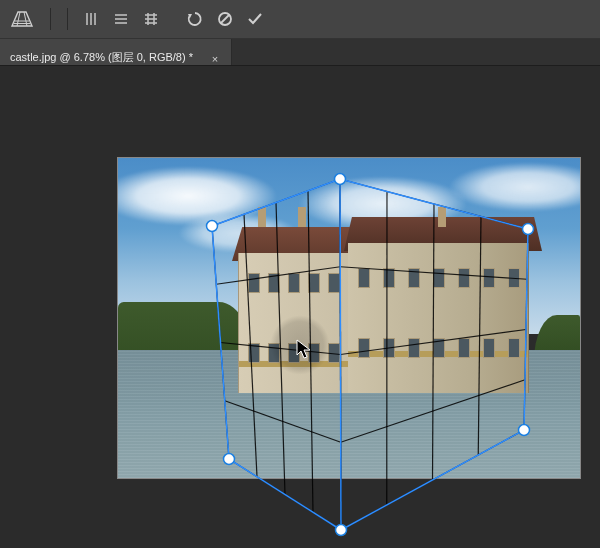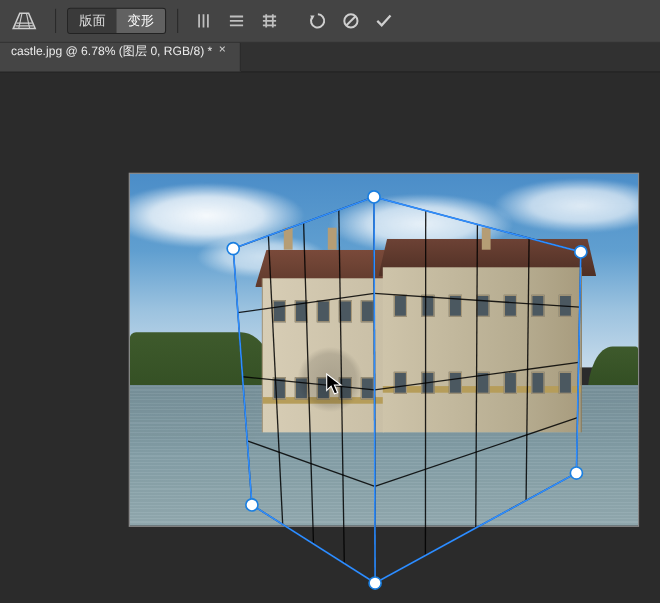--- a/index.html
+++ b/index.html
@@ -72,26 +72,26 @@
   
   .tab-bar {
     height: 26px;
     background: #313131;
     display: flex;
     align-items: stretch;
     border-bottom: 1px solid #1d1d1d;
   }
   .tab {
     display: flex;
-    align-items: flex-start;
+    align-items: flex-end;
     background: #454545;
     color: #eaeaea;
     font-size: 11px;
     padding: 0 10px;
-    gap: 3px;
+    gap: 16px;
     border-right: 1px solid #2a2a2a;
     position: relative;
   }
   .tab .close {
     color: #cfcfcf;
     width: 12px;
     height: 12px;
     display: flex;
     align-items: center;
     justify-content: center;
@@ -263,24 +263,20 @@
       <path d="M2 16 L8 2 L16 2 L22 16 Z" fill="none" stroke="#cfcfcf" stroke-width="1.4"></path>
       <line x1="5" y1="11" x2="19" y2="11" stroke="#cfcfcf" stroke-width="1"></line>
       <line x1="4" y1="13.5" x2="20" y2="13.5" stroke="#cfcfcf" stroke-width="1"></line>
       <line x1="10" y1="2" x2="7" y2="16" stroke="#cfcfcf" stroke-width="1"></line>
       <line x1="14" y1="2" x2="17" y2="16" stroke="#cfcfcf" stroke-width="1"></line>
     </svg>
   </div>
 
   <div class="sep"></div>
 
-  <div class="toggle-group">
-    <div class="toggle-btn">版面</div>
-    <div class="toggle-btn active">变形</div>
-  </div>
 
   <div class="sep"></div>
 
   <div class="icon-btn" title="auto-align-vertical">
     <svg width="16" height="16" viewBox="0 0 16 16">
       <line x1="4" y1="2" x2="4" y2="14" stroke="#bfbfbf" stroke-width="1.6"></line>
       <line x1="8" y1="2" x2="8" y2="14" stroke="#bfbfbf" stroke-width="1.6"></line>
       <line x1="12" y1="2" x2="12" y2="14" stroke="#bfbfbf" stroke-width="1.6"></line>
     </svg>
   </div>

